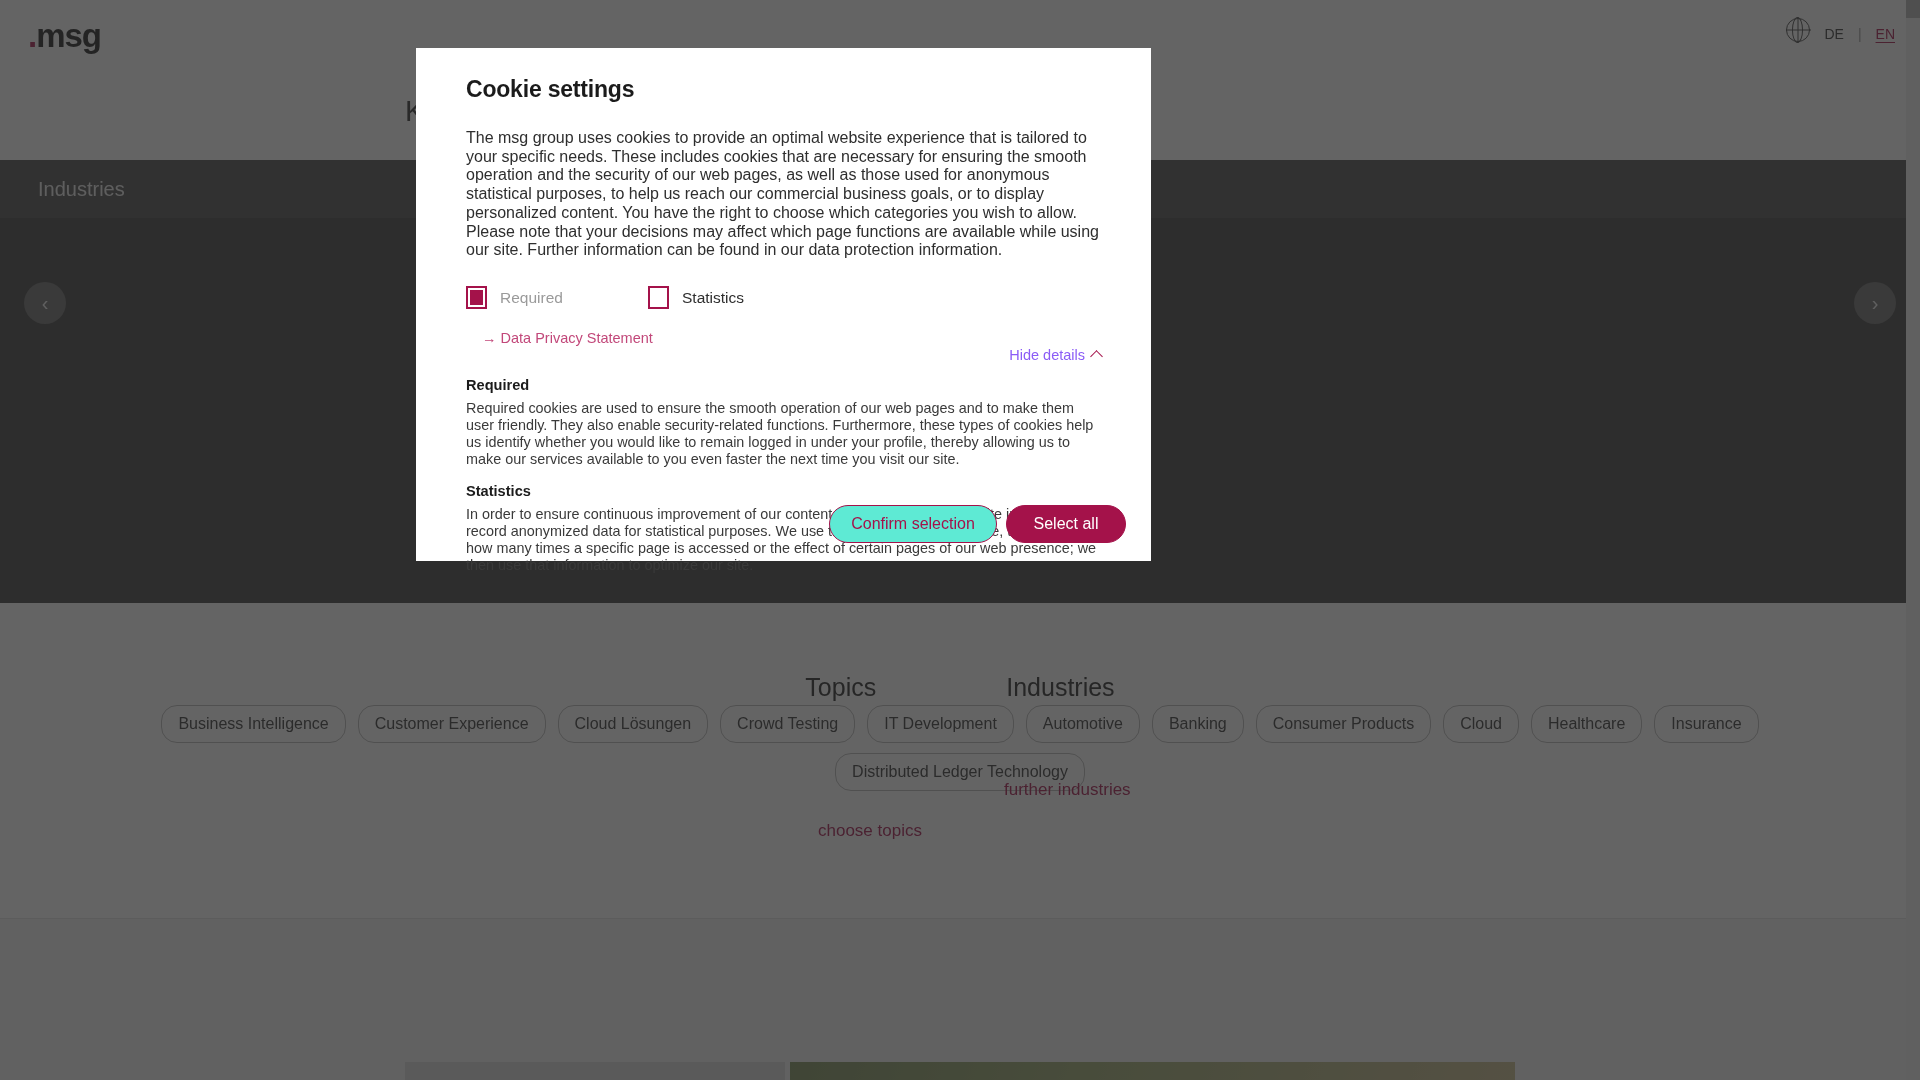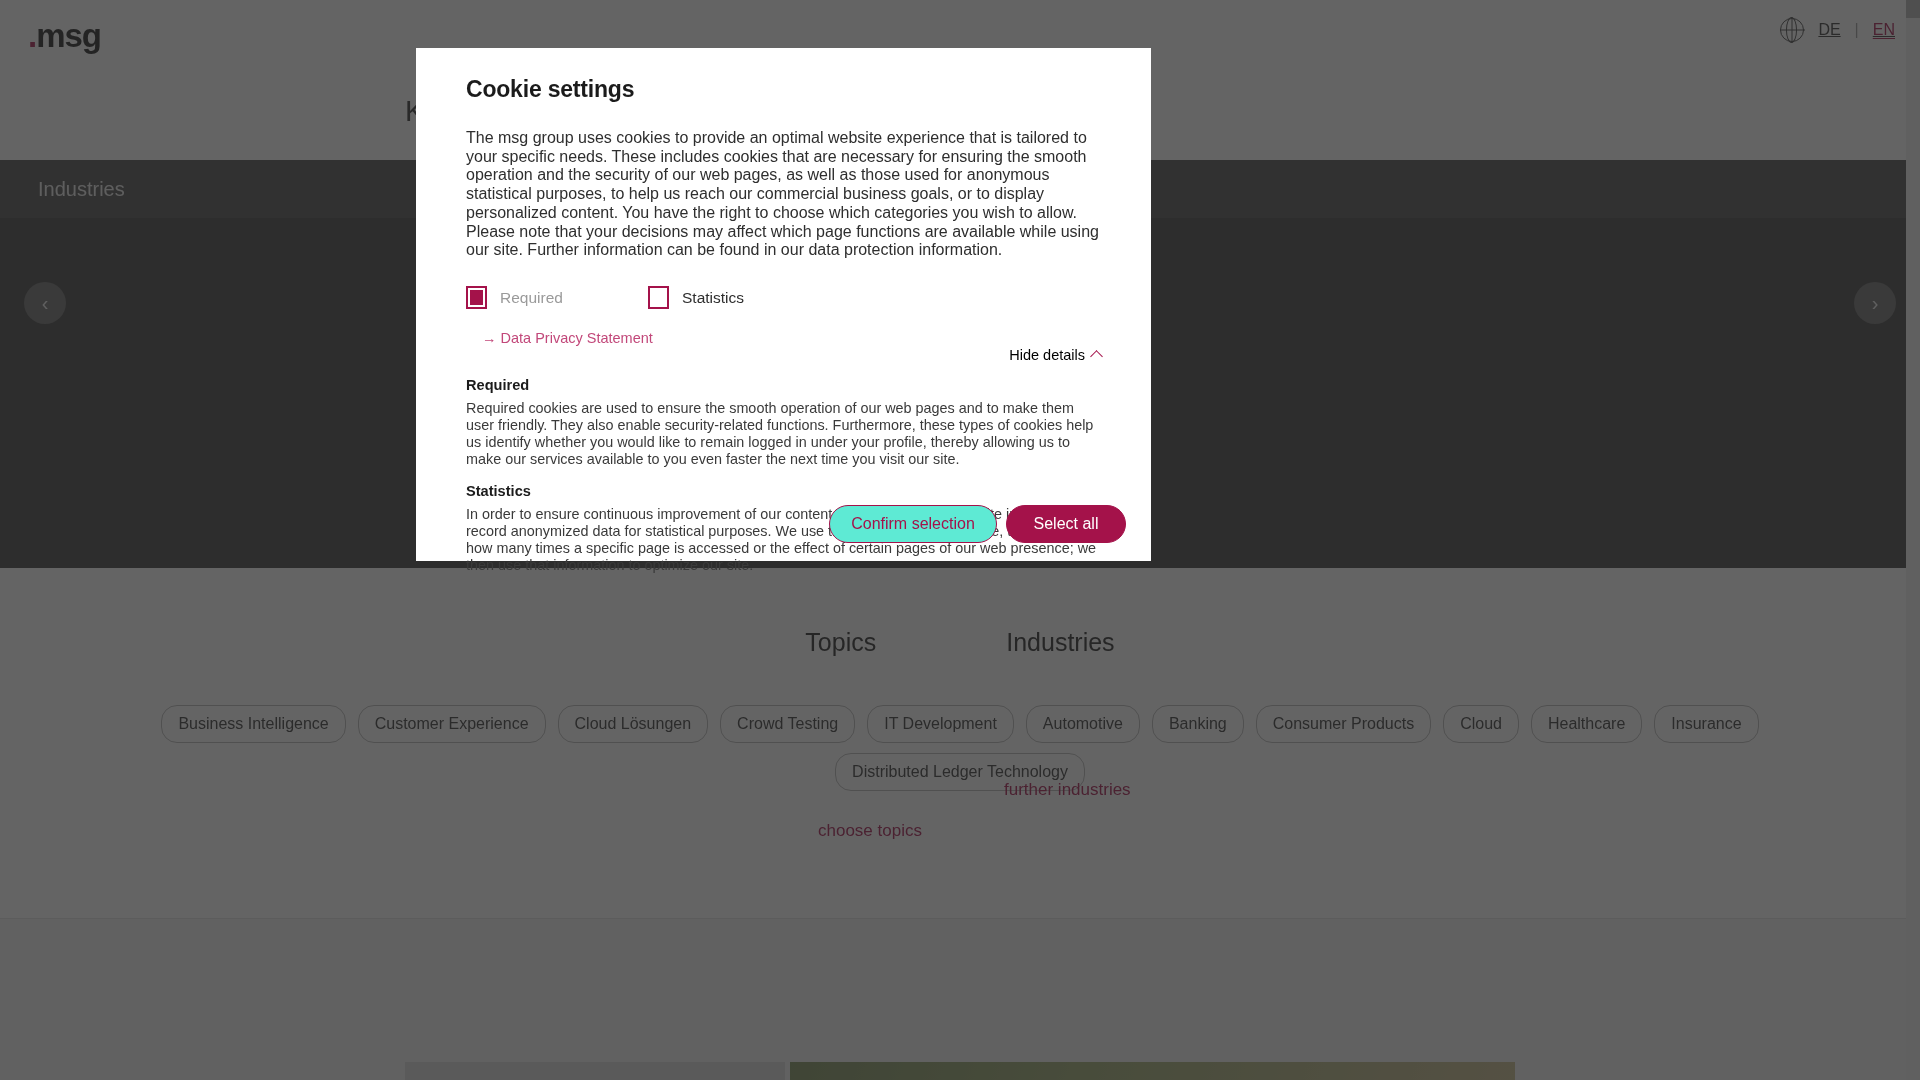--- a/index.html
+++ b/index.html
@@ -26,22 +26,22 @@
     position: absolute; left: 28px; top: 17px;
     display: flex; align-items: baseline;
     font-size: 33px; font-weight: bold; letter-spacing: -1px;
     color: #1a1a1a;
   }
   .logo-dot {
     color: #a4124a; font-size: 33px; font-weight: bold; line-height: 1;
   }
   .lang-area {
     position: absolute; right: 25px; top: 18px;
-    display: flex; align-items: center; gap: 14px;
-    font-size: 16px; color: #333; text-decoration: underline;
+    display: flex; align-items: flex-end; gap: 14px;
+    font-size: 14px; color: #333;
   }
   .globe {
     width: 24px; height: 24px; border-radius: 50%;
     border: 1.6px solid #444; position: relative;
   }
   .globe:before {
     content: ""; position: absolute; left: 50%; top: -1.6px; bottom: -1.6px;
     width: 0; border-left: 1.6px solid #444; transform: translateX(-50%);
   }
   .globe:after {
@@ -77,21 +77,21 @@
     position: absolute; top: 282px;
     width: 42px; height: 42px; border-radius: 50%;
     background: rgba(120,120,120,0.75);
     display: flex; align-items: center; justify-content: center;
     color: #efefef; font-size: 20px;
   }
   .arrow-left { left: 24px; }
   .arrow-right { right: 24px; }
 
   .tags-section {
-    position: absolute; top: 568px; left: 0;
+    position: absolute; top: 613px; left: 0;
     width: 1920px; height: 315px;
     background: #ffffff;
   }
   .section-heads {
     position: absolute; top: 60px; width: 100%;
     display: flex; justify-content: center; gap: 130px;
     font-size: 25px; color: #222;
   }
   .tag-cloud {
     position: absolute; top: 705px; width: 1920px;
@@ -181,21 +181,21 @@
     position: relative;
     margin: 21px 25px 0 25px;
     height: 24px;
   }
   .privacy-link {
     position: absolute; left: 16px; top: 0;
     font-size: 14.5px; color: #c2487a; text-decoration: none;
   }
   .hide-details {
     position: absolute; right: 0; top: 17px;
-    font-size: 14.5px; color: #000000;
+    font-size: 14.5px; color: #8b5cf6;
     display: flex; align-items: center; gap: 7px;
   }
   .chev-up {
     width: 9px; height: 9px;
     border-left: 1.7px solid #a4124a;
     border-top: 1.7px solid #a4124a;
     transform: rotate(45deg);
     margin-top: 3px;
   }
 

